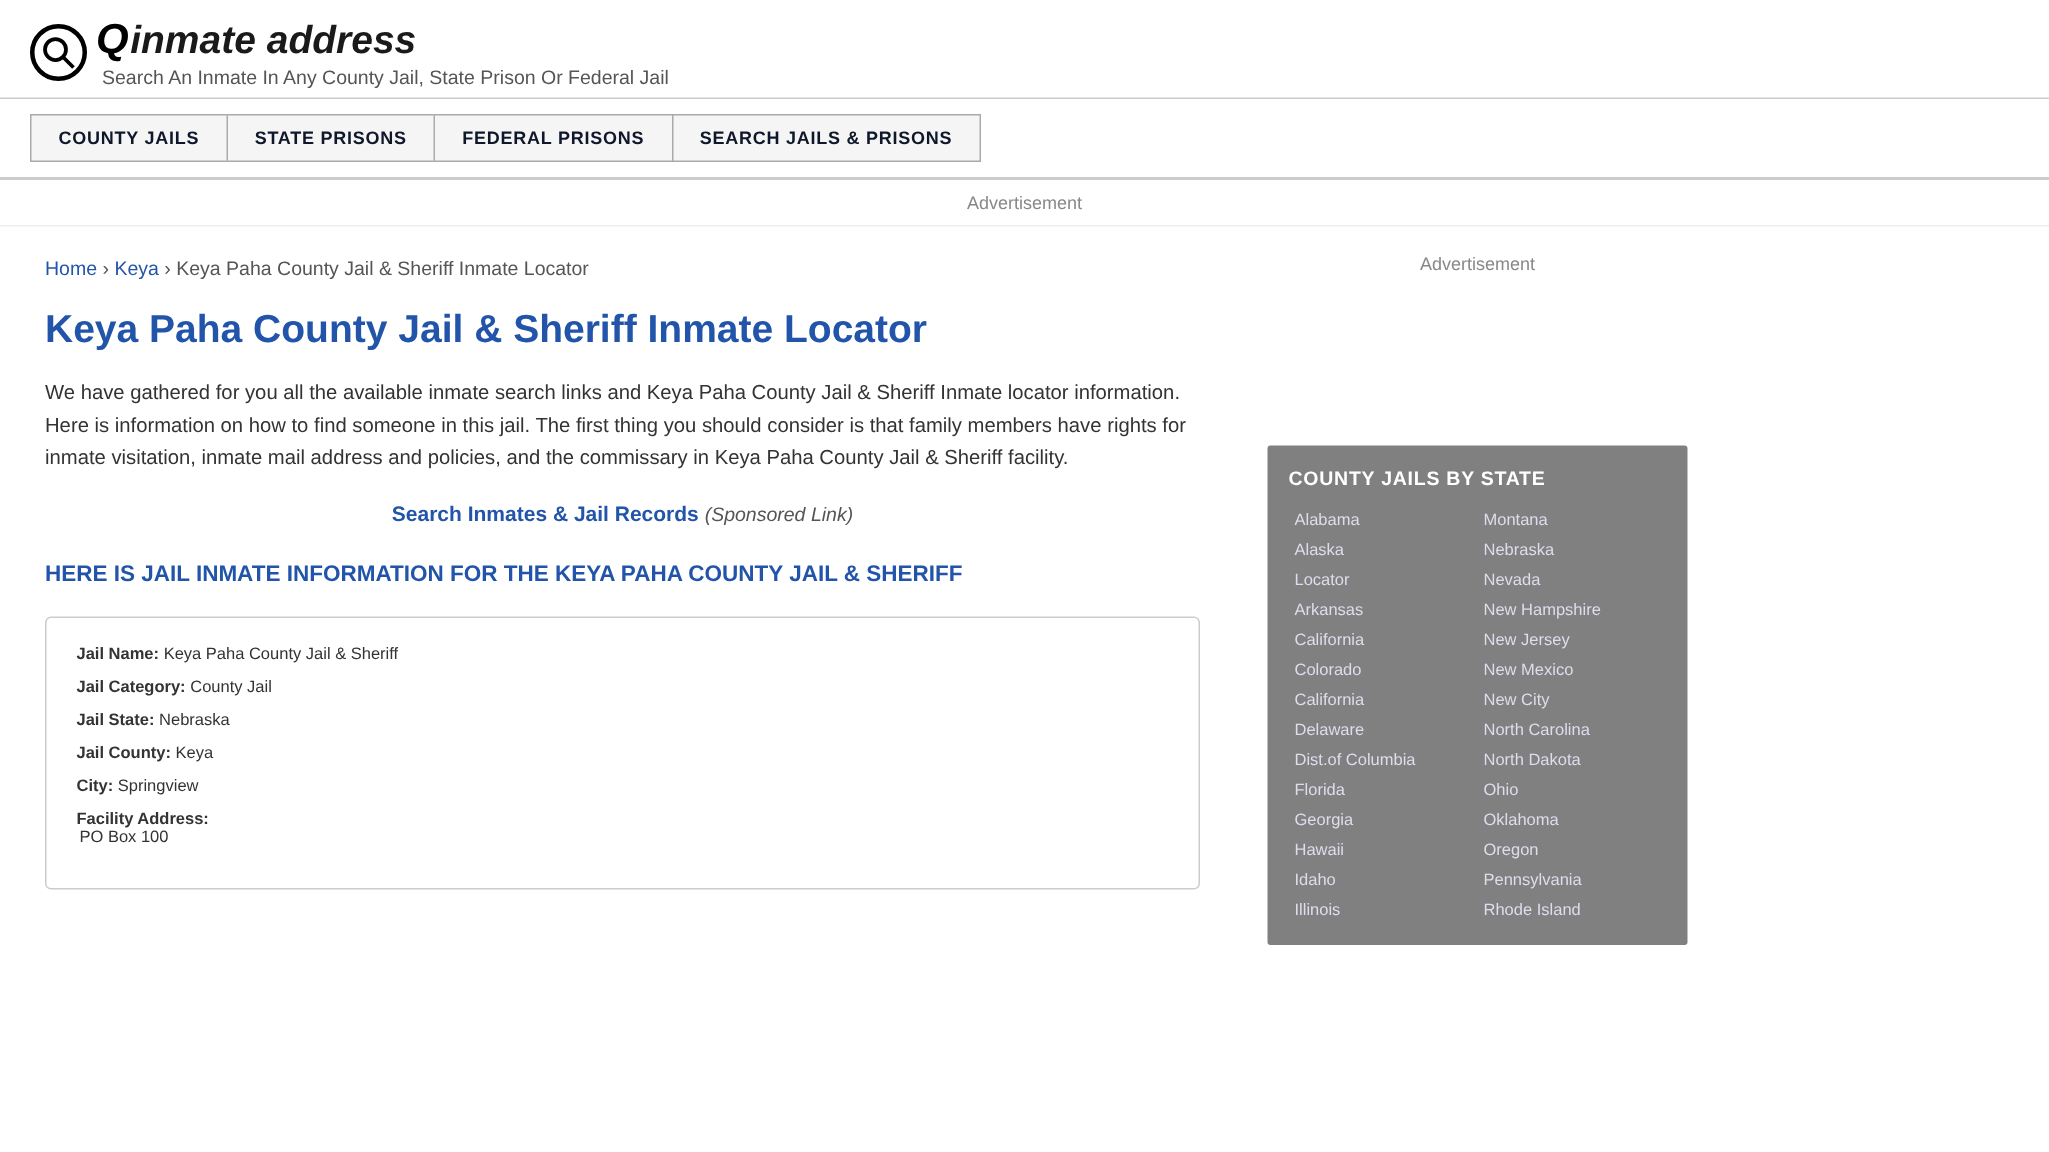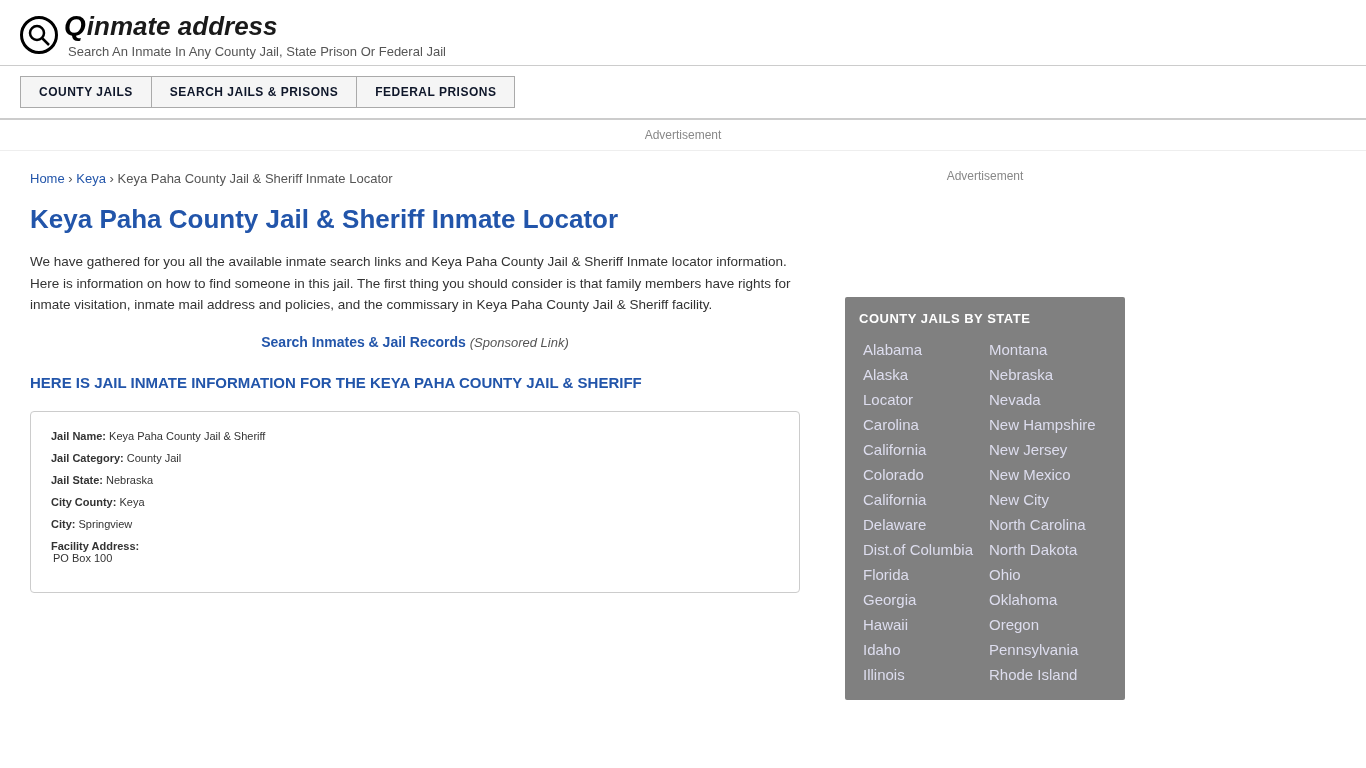--- a/index.html
+++ b/index.html
@@ -51,21 +51,21 @@
 
     
     #sidebar { width: 310px; min-width: 290px; padding: 10px 15px; }
     #sidebar-ad { text-align: center; font-size: 12px; color: #888; margin-bottom: 16px; padding: 8px; min-height: 120px; }
 
     
     #state-list-box { background: #808080; padding: 14px; border-radius: 2px; }
     #state-list-title { font-size: 13px; font-weight: bold; color: #fff; text-transform: uppercase; margin-bottom: 12px; letter-spacing: 0.5px; }
     #state-columns { display: flex; gap: 0; }
     .state-col { flex: 1; display: flex; flex-direction: column; gap: 2px; }
-    .state-item { font-size: 15px; color: #dde; padding: 3px 4px; cursor: pointer; text-decoration: none; display: block; }
+    .state-item { font-size: 11px; color: #dde; padding: 3px 4px; cursor: pointer; text-decoration: none; display: block; }
   </style>
 </head>
 <body>
 
 <div id="header">
   <div id="logo-area">
     <div id="logo-icon">
       <svg width="22" height="22" viewBox="0 0 22 22" fill="none">
         <circle cx="9" cy="9" r="7" stroke="#000" stroke-width="2.5" fill="none"></circle>
         <line x1="14.5" y1="14.5" x2="21" y2="21" stroke="#000" stroke-width="2.5"></line>
@@ -76,22 +76,23 @@
         <span style="font-size:28px; font-weight:900; font-style:italic; color:#000;">Q</span>
         <span id="logo-text-span" style="font-size:26px; font-weight:bold; font-style:italic; color:#1a1a1a;">inmate address</span>
       </div>
       <div id="tagline">Search An Inmate In Any County Jail, State Prison Or Federal Jail</div>
     </div>
   </div>
 </div>
 
 <div id="nav">
   <button class="nav-btn">COUNTY JAILS</button>
+  <button class="nav-btn">STATE PRISONS</button>
+  <button class="nav-btn">FEDERAL PRISONS</button>
   <button class="nav-btn">SEARCH JAILS &amp; PRISONS</button>
-  <button class="nav-btn">FEDERAL PRISONS</button>
 </div>
 
 <div id="ad-banner">
   <span>Advertisement</span>
 </div>
 
 <div id="main-layout">
 
   <div id="content">
 
@@ -121,21 +122,21 @@
       </div>
       <div class="info-row">
         <span class="info-label">Jail Category:</span>
         <span class="info-value">County Jail</span>
       </div>
       <div class="info-row">
         <span class="info-label">Jail State:</span>
         <span class="info-value">Nebraska</span>
       </div>
       <div class="info-row">
-        <span class="info-label">City County:</span>
+        <span class="info-label">Jail County:</span>
         <span class="info-value">Keya</span>
       </div>
       <div class="info-row">
         <span class="info-label">City:</span>
         <span class="info-value">Springview</span>
       </div>
       <div class="info-row">
         <div><span class="info-label">Facility Address:</span></div>
         <div style="margin-left:2px;"><span class="info-value">PO Box 100</span></div>
       </div>
@@ -148,21 +149,21 @@
       <span>Advertisement</span>
     </div>
 
     <div id="state-list-box">
       <div id="state-list-title">COUNTY JAILS BY STATE</div>
       <div id="state-columns">
         <div class="state-col" id="left-col">
             <a href="#" class="state-item">Alabama</a>
             <a href="#" class="state-item">Alaska</a>
             <a href="#" class="state-item">Locator</a>
-            <a href="#" class="state-item">Carolina</a>
+            <a href="#" class="state-item">Arkansas</a>
             <a href="#" class="state-item">California</a>
             <a href="#" class="state-item">Colorado</a>
             <a href="#" class="state-item">California</a>
             <a href="#" class="state-item">Delaware</a>
             <a href="#" class="state-item">Dist.of Columbia</a>
             <a href="#" class="state-item">Florida</a>
             <a href="#" class="state-item">Georgia</a>
             <a href="#" class="state-item">Hawaii</a>
             <a href="#" class="state-item">Idaho</a>
             <a href="#" class="state-item">Illinois</a>

